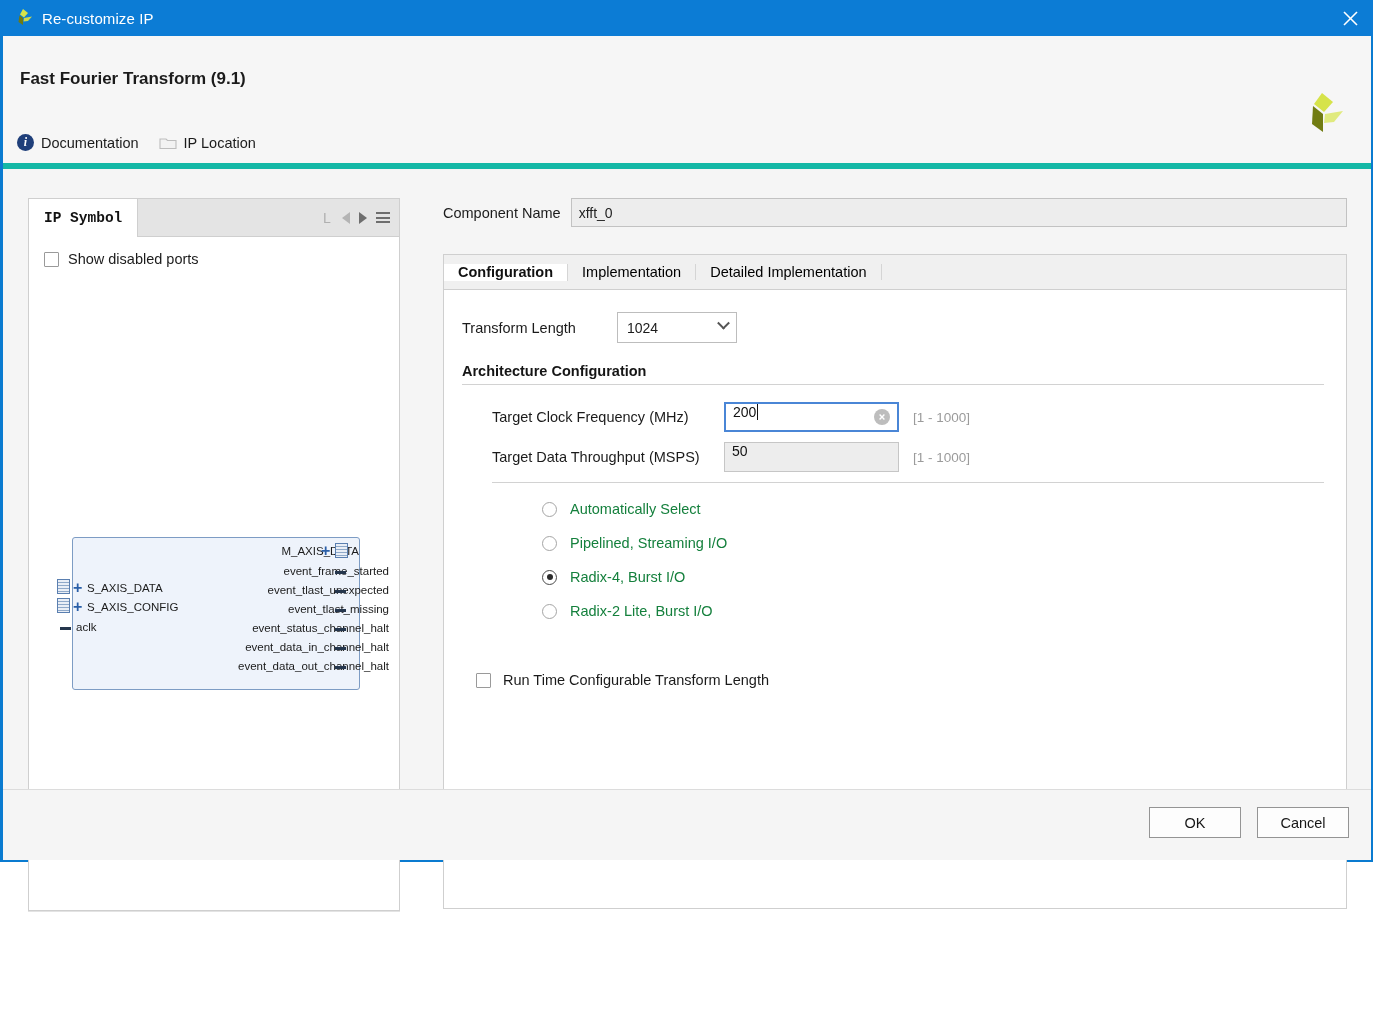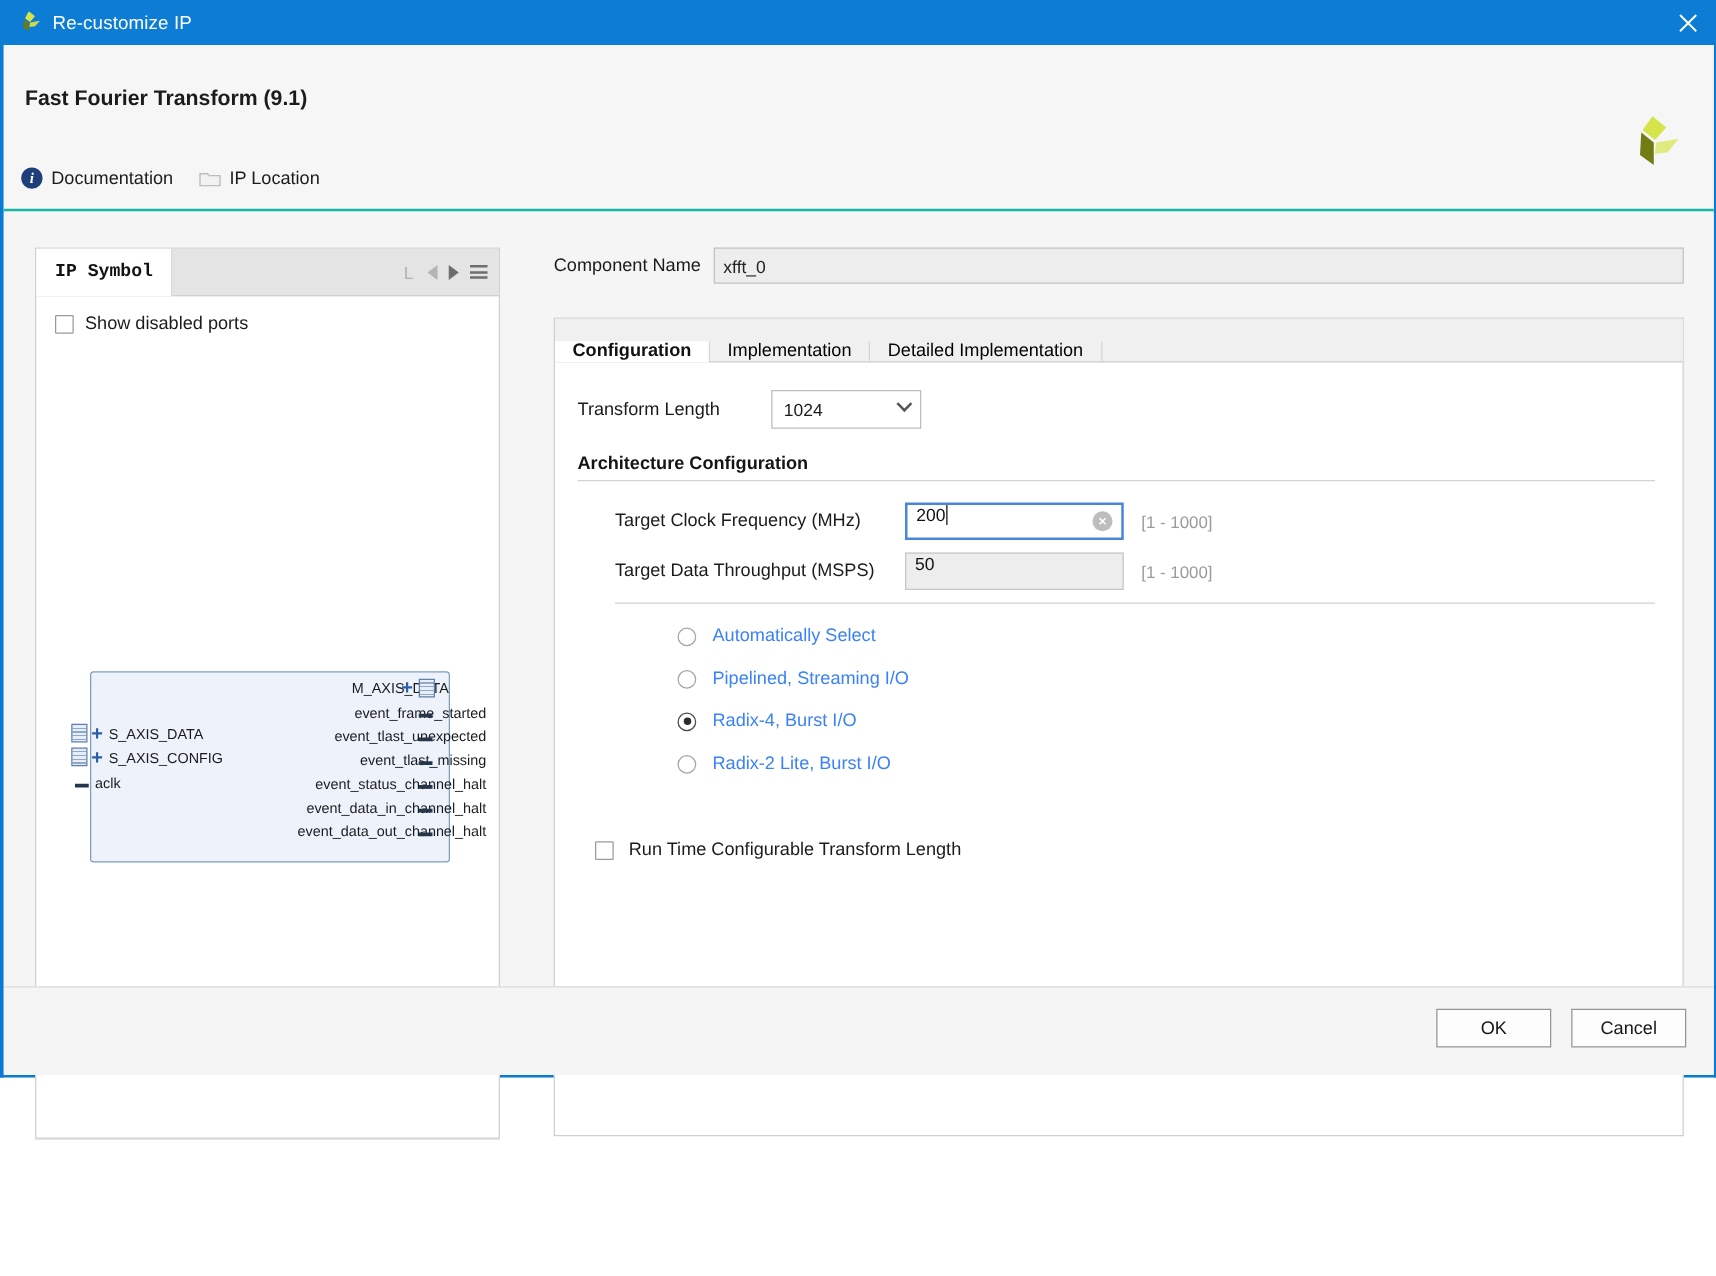--- a/index.html
+++ b/index.html
@@ -37,21 +37,21 @@
     width: 46px; height: 36px;
     display: flex; align-items: center; justify-content: center;
     cursor: pointer;
   }
   .close-btn svg { display: block; }
 
   
   .header {
     position: absolute; top: 36px; left: 0; right: 0; height: 133px;
     background: #f6f6f6;
-    border-bottom: 2px solid #14b8a6;
+    border-bottom: 6px solid #14b8a6;
   }
   .header-title {
     position: absolute; left: 17px; top: 33px;
     font-size: 17px; font-weight: bold; color: #1b1b1b;
   }
   .xlogo {
     position: absolute; right: 26px; top: 55px;
     width: 48px; height: 44px;
   }
   .linkbar {
@@ -170,21 +170,21 @@
     display: flex; align-items: center; padding: 0 7px;
     font-size: 14px; color: #222;
   }
   .cardbox {
     background: #ffffff; border: 1px solid #cfcfcf;
     height: 655px; position: relative;
   }
   .inner-tabs {
     height: 35px; background: #f0f0f0;
     border-bottom: 1px solid #cfcfcf;
-    display: flex; align-items: flex-end;
+    display: flex; align-items: center;
   }
   .itab {
     display: flex; align-items: center; padding: 0 14px;
     font-size: 14.5px; color: #000000; cursor: pointer;
     border-right: 1px solid #d5d5d5;
   }
   .itab.active {
     background: #ffffff; color: #111; font-weight: bold;
     margin-bottom: -1px; padding-bottom: 1px;
   }
@@ -240,21 +240,21 @@
   .radio {
     width: 15px; height: 15px; border-radius: 50%;
     border: 1px solid #a5a5a5; background: #fff;
     flex: 0 0 auto; position: relative;
   }
   .radio.checked { border-color: #4a4a4a; }
   .radio.checked::after {
     content: ""; position: absolute; left: 3.5px; top: 3.5px;
     width: 6px; height: 6px; border-radius: 50%; background: #2b2b2b;
   }
-  .radio-row .lbl { font-size: 14.5px; color: #3b82f6; }
+  .radio-row .lbl { font-size: 14.5px; color: #15803d; }
 
   .runtime-row {
     display: flex; align-items: center; gap: 12px;
     margin: 53px 0 0 14px;
   }
   .runtime-row .lbl { font-size: 14.5px; color: #1b1b1b; }
 
   
   .footer {
     position: absolute; left: 0; right: 0; bottom: 0; height: 71px;

